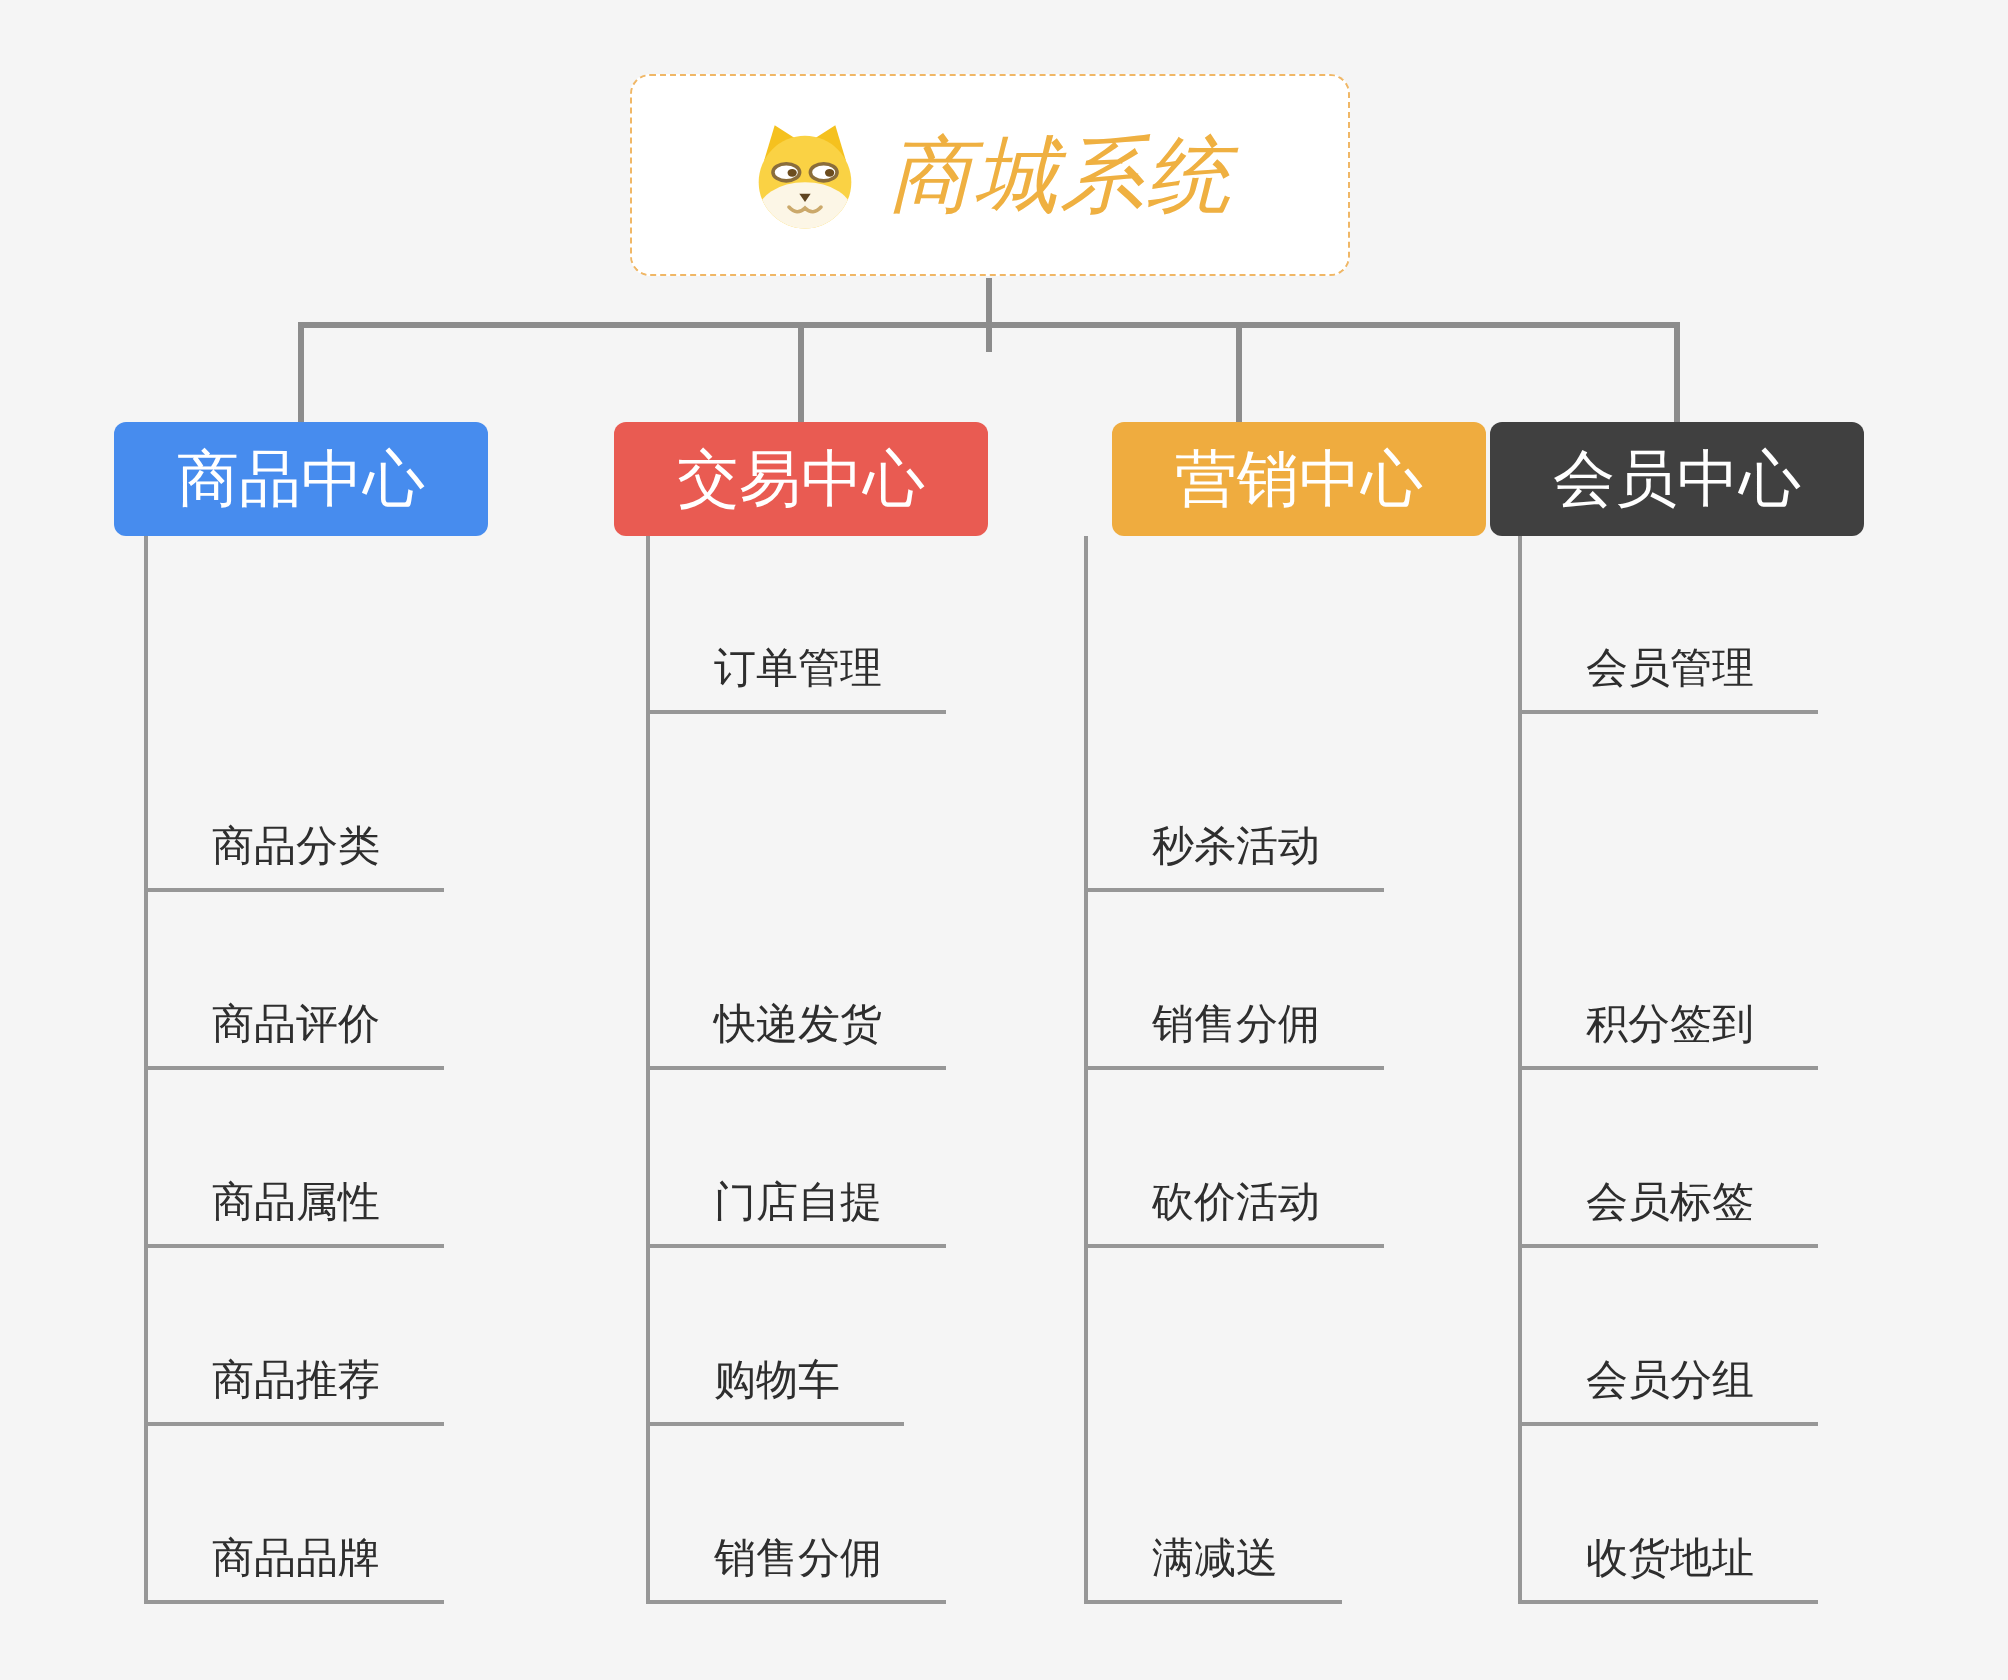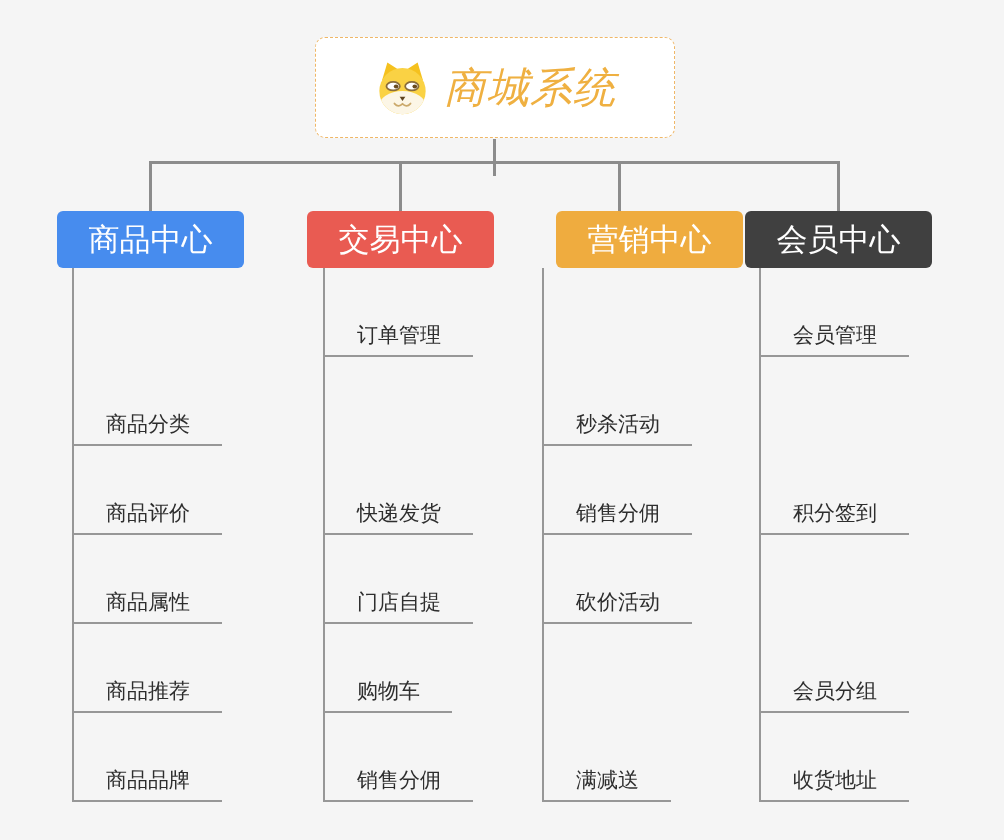--- a/index.html
+++ b/index.html
@@ -86,16 +86,17 @@
   <div class="leaf" style="left:323px;top:677px">购物车</div>
   <div class="leaf" style="left:323px;top:766px">销售分佣</div>
 
   <div class="leaf" style="left:542px;top:410px">秒杀活动</div>
   <div class="leaf" style="left:542px;top:499px">销售分佣</div>
   <div class="leaf" style="left:542px;top:588px">砍价活动</div>
   <div class="leaf" style="left:542px;top:766px">满减送</div>
 
   <div class="leaf" style="left:759px;top:321px">会员管理</div>
   <div class="leaf" style="left:759px;top:499px">积分签到</div>
+  <div class="leaf" style="left:759px;top:588px">会员标签</div>
   <div class="leaf" style="left:759px;top:677px">会员分组</div>
   <div class="leaf" style="left:759px;top:766px">收货地址</div>
 
 </div>
 
 </body></html>

